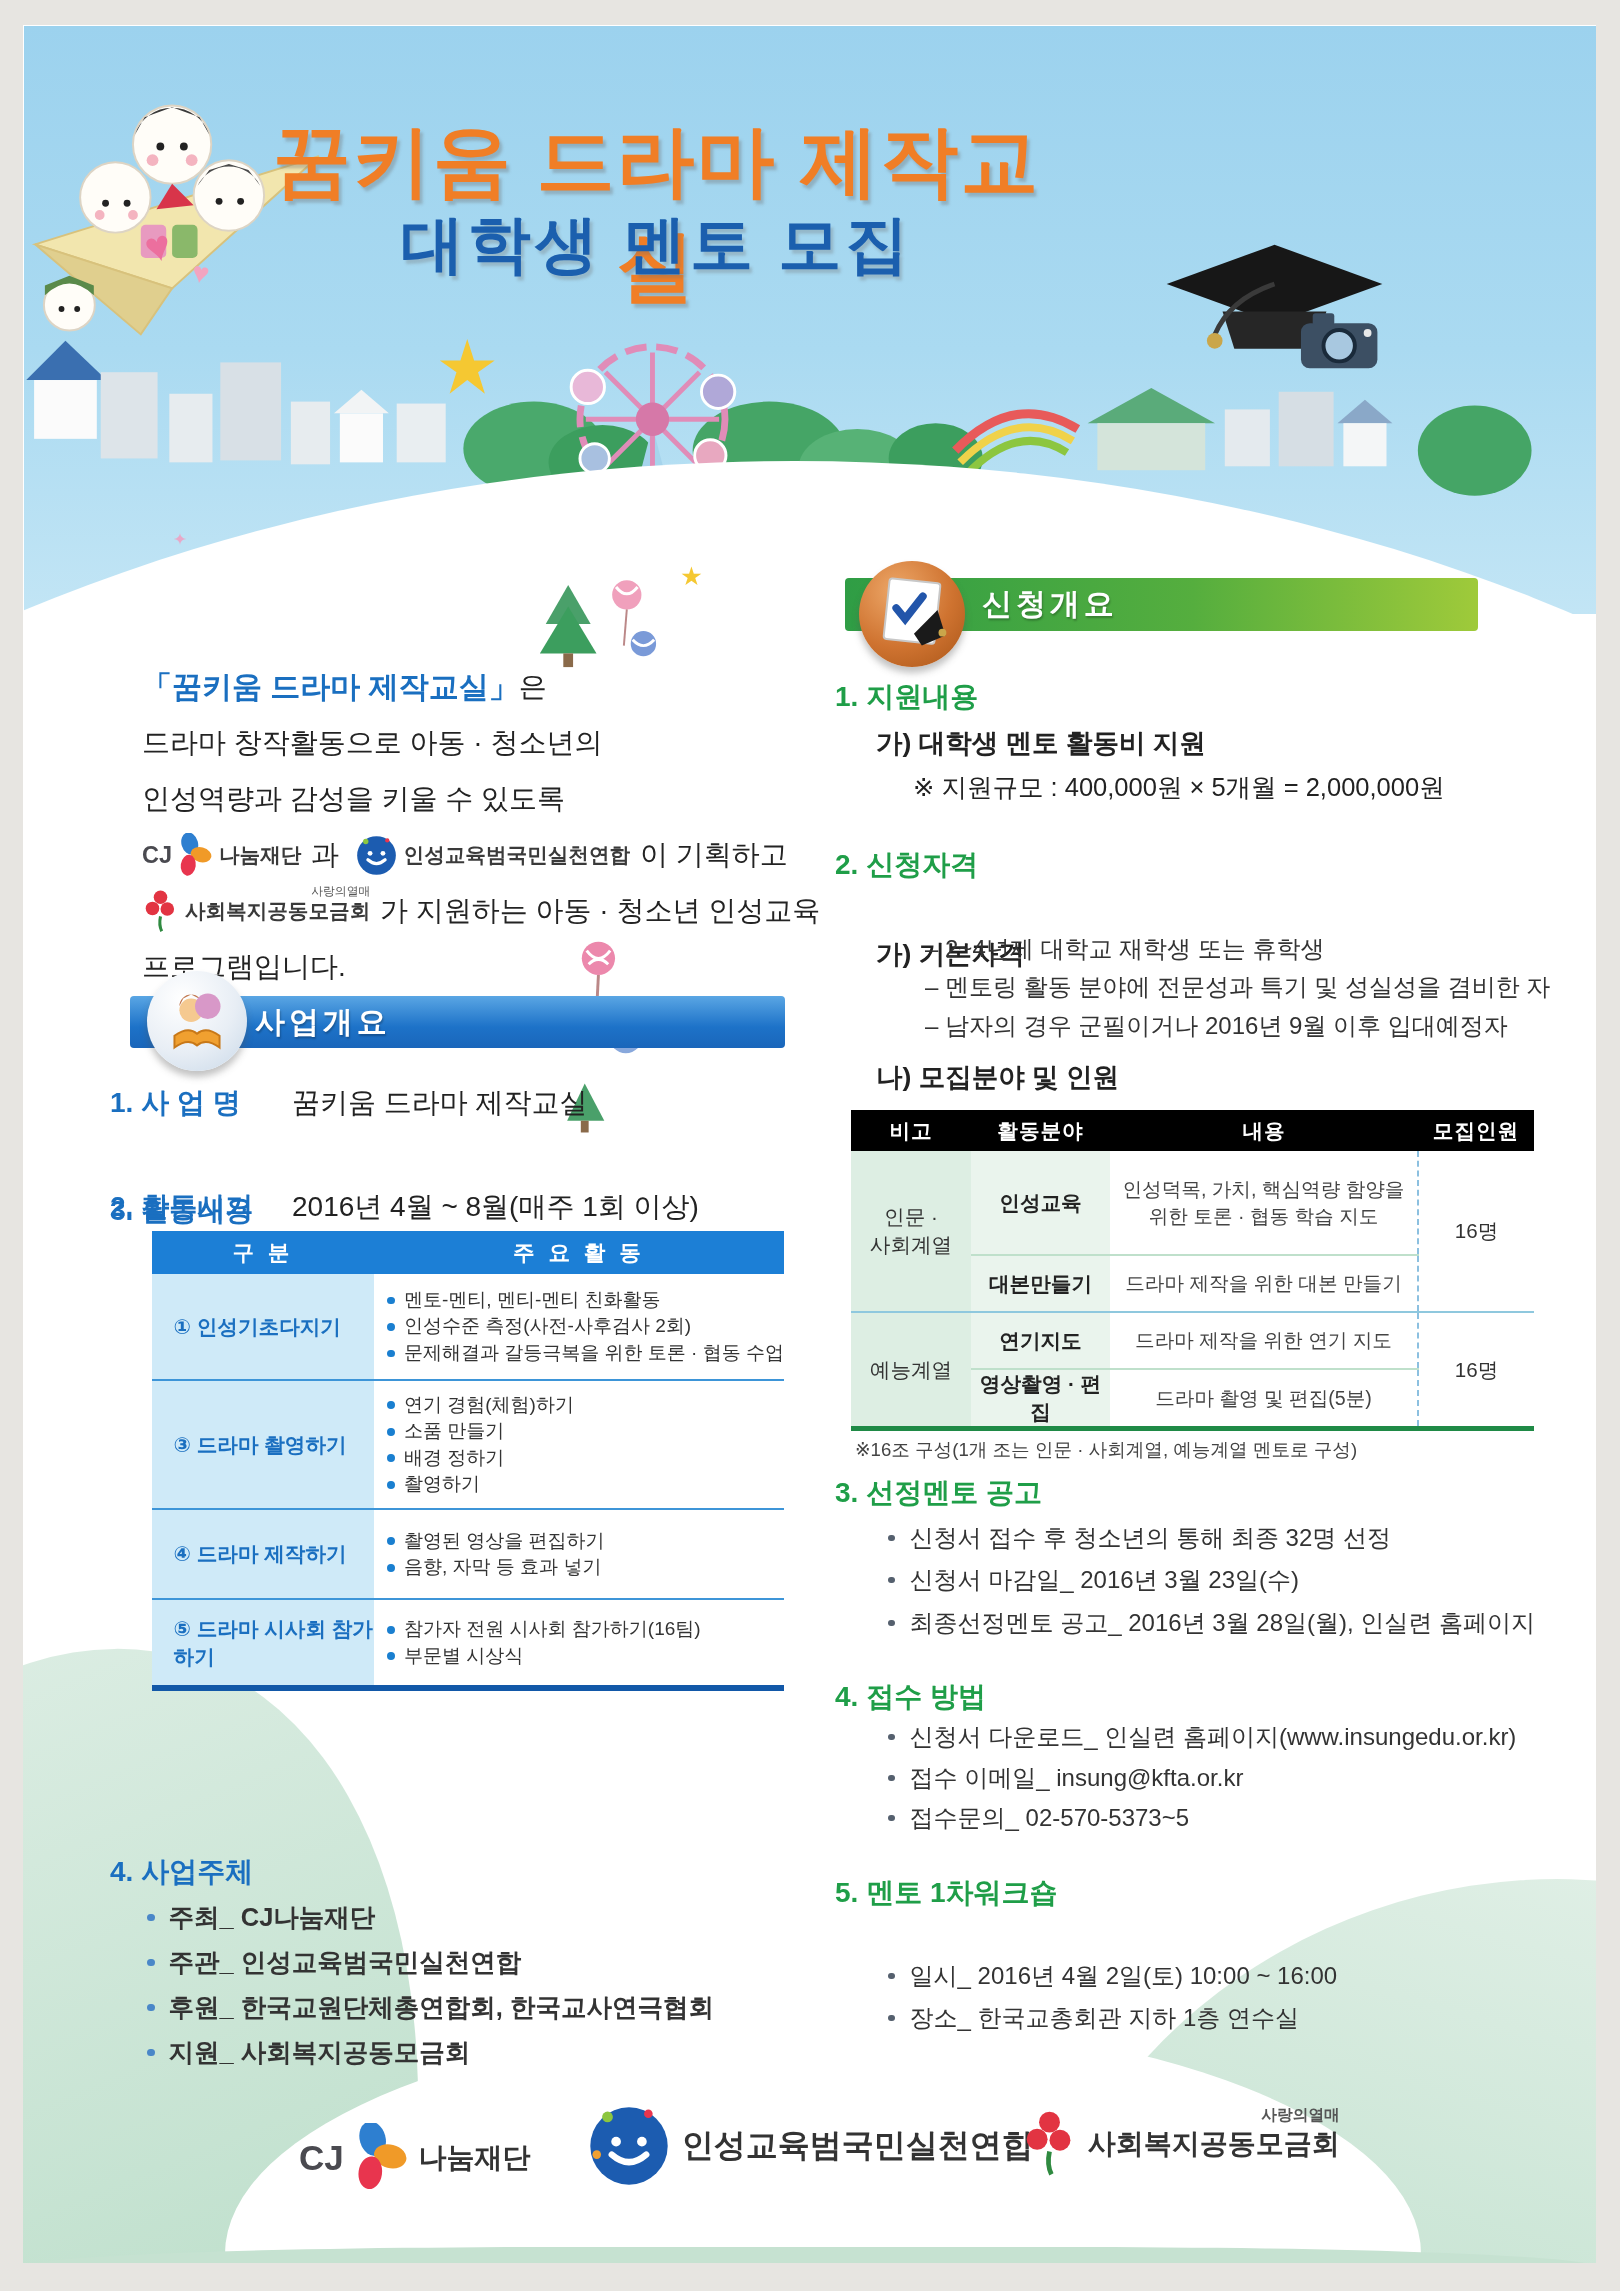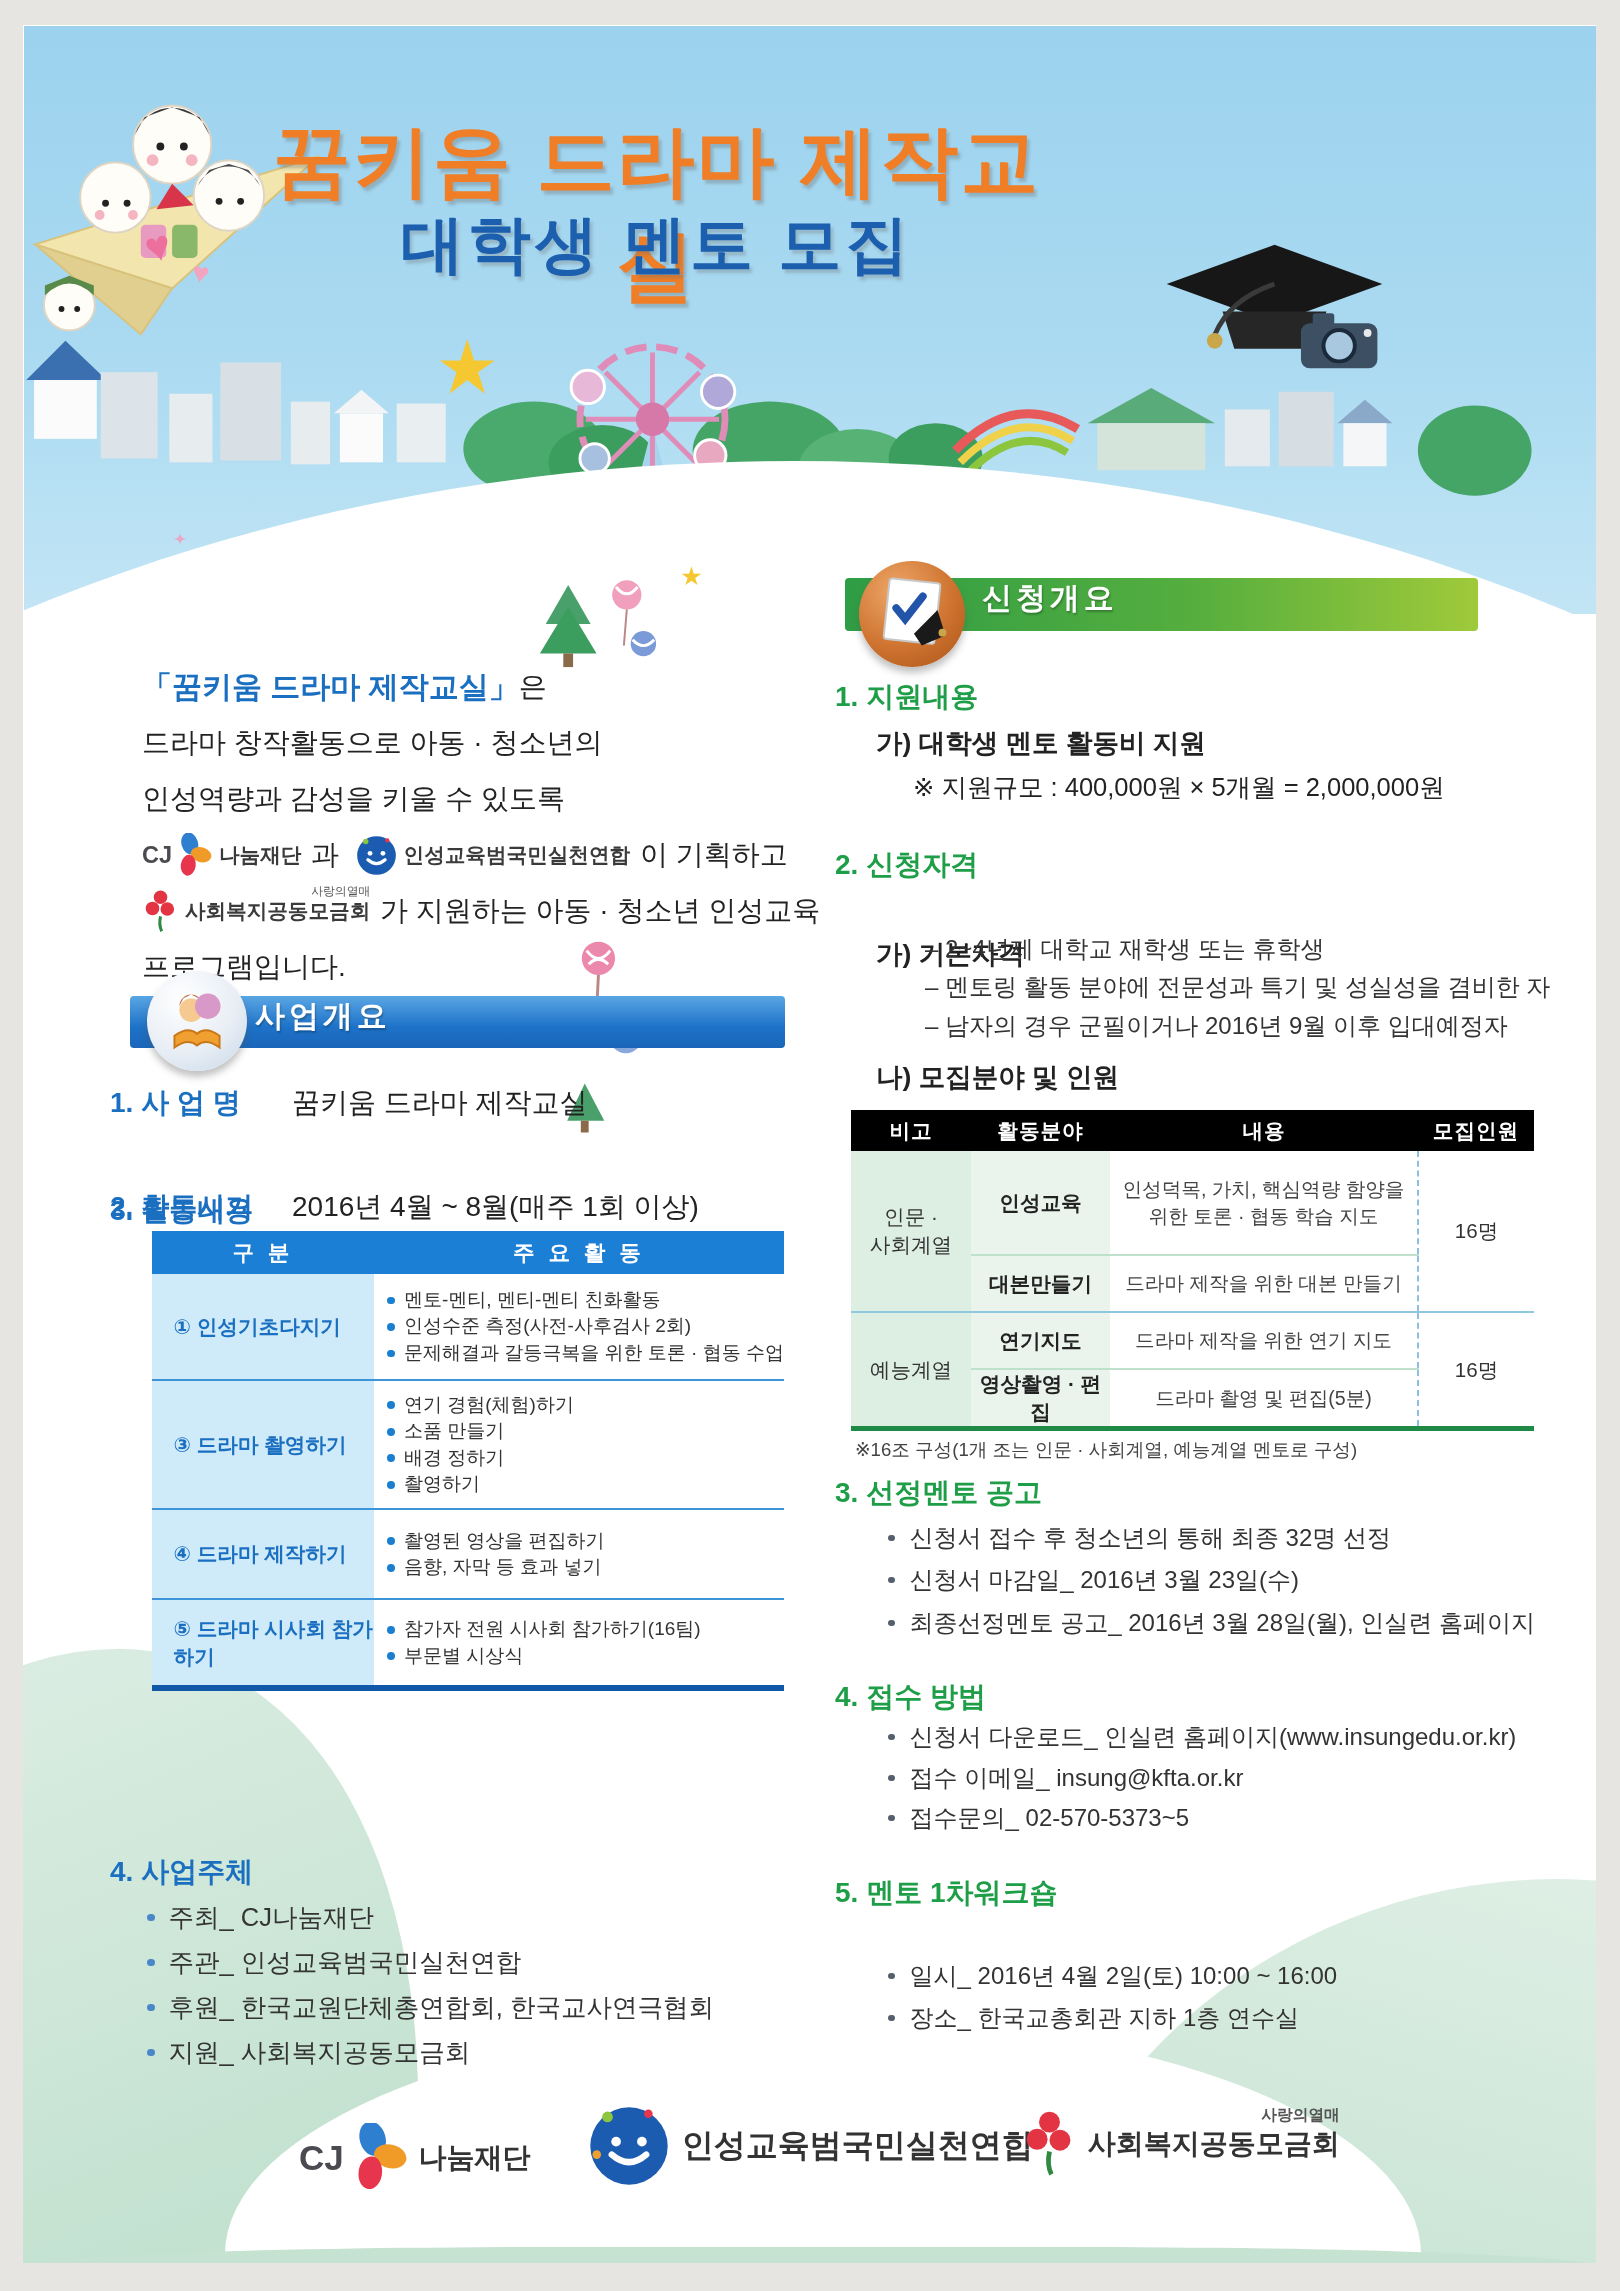--- a/index.html
+++ b/index.html
@@ -40,21 +40,21 @@
   .intro { left:108px; top:659px; width:588px; z-index:5; color:#232323; }
   .intro .ln { height:56px; display:flex; align-items:center; font-size:28px; white-space:nowrap;margin-left:34px; }
   .intro .quote { color:#1a6fc0; font-weight:800; font-size:30px; }
   .intro .mini-logo { margin:0 5.9px 0 0; flex:none; }
   .intro .mini-label { font-size:20.6px; font-weight:700; color:#3a3a3a; margin-right:9.8px; }
   .intro .cj-txt { font-size:23.5px; font-weight:800; color:#4a4a50; margin-right:2px; }
   .fruit-wrap { position:relative; display:inline-block; }
   .fruit-top { position:absolute; top:-12.7px; right:0; font-size:11.8px; color:#555; font-weight:400; }
 
   
-  .banner { z-index:5; display:flex; border-radius:3.9px; }
+  .banner { z-index:5; display:flex; align-items:center; border-radius:3.9px; }
   .banner-blue { left:130px; top:996px; width:655px; height:52px;
                  background:linear-gradient(180deg,#5aa6e4 0%,#1d72c8 60%,#1a66ba 100%); }
   .banner-green { left:845px; top:578px; width:633px; height:53px;
                   background:linear-gradient(90deg,#2f9d45 0%,#55ae3e 55%,#9fca3a 100%); }
   .banner .txt { color:#fff; font-size:30px; font-weight:800; letter-spacing:3.9px;
                  text-shadow:1px 2px 2px rgba(0,0,0,.25); }
   .banner-blue .txt { margin-left:125px; }
   .banner-green .txt { margin-left:137px; }
   .banner-icon { position:absolute; border-radius:50%; z-index:6;
                  box-shadow:0 5.9px 7.8px rgba(80,80,80,.35); }
@@ -78,21 +78,21 @@
                 padding-left:21.6px; }
   .lt .lt-act { background:#ffffff; padding:7.8px 0 7.8px 13.7px; }
   .lt tr + tr td { border-top:2px solid #3d95d8; }
   .lt .b { display:flex; align-items:flex-start; font-size:19px; color:#333; line-height:26.5px; white-space:nowrap; }
   .lt .b::before { content:""; flex:none; width:7.8px; height:7.8px; border-radius:50%;
                    background:#1a7fd0; margin:9.8px 8.8px 0 0; }
   .r1 td { height:106px; } .r2 td { height:110px; } .r3 td { height:129px; }
   .r4 td { height:90px; } .r5 td { height:89px; }
 
   .subj-title { left:110px; top:1853px; font-size:28px; font-weight:800; color:#1a6fc0; z-index:5; }
-  .subj { left:147px; z-index:5; display:flex; align-items:center; font-size:25.5px; color:#333; white-space:nowrap; }
+  .subj { left:147px; z-index:5; display:flex; align-items:center; font-size:25.5px; color:#333; white-space:nowrap;font-weight:bold; }
   .subj::before { content:""; width:7.8px; height:7.8px; border-radius:50%; background:#4a87c8; margin-right:13.7px; }
 
   
   .h-green { font-size:28px; font-weight:800; color:#1f9e48; z-index:5; white-space:nowrap; }
   .r-sub { font-size:26.5px; color:#222; font-weight:700; z-index:5; white-space:nowrap; }
   .r-note { font-size:25.5px; color:#222; z-index:5; white-space:nowrap; }
   .r-dash { font-size:24px; color:#333; z-index:5; white-space:nowrap; }
   .r-bullet { z-index:5; display:flex; align-items:center; font-size:24px; color:#333; white-space:nowrap; }
   .r-bullet::before { content:""; width:6.9px; height:6.9px; border-radius:50%; background:#55606e; margin-right:14.7px; flex:none; }
 

